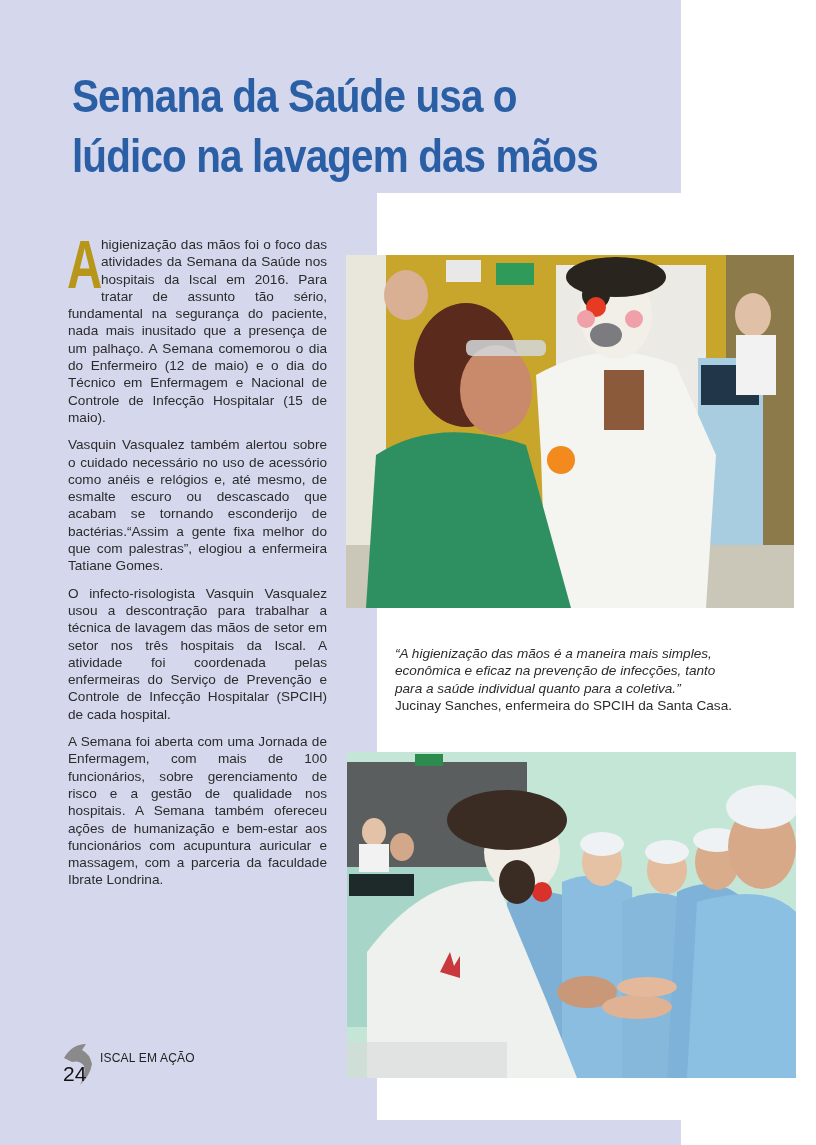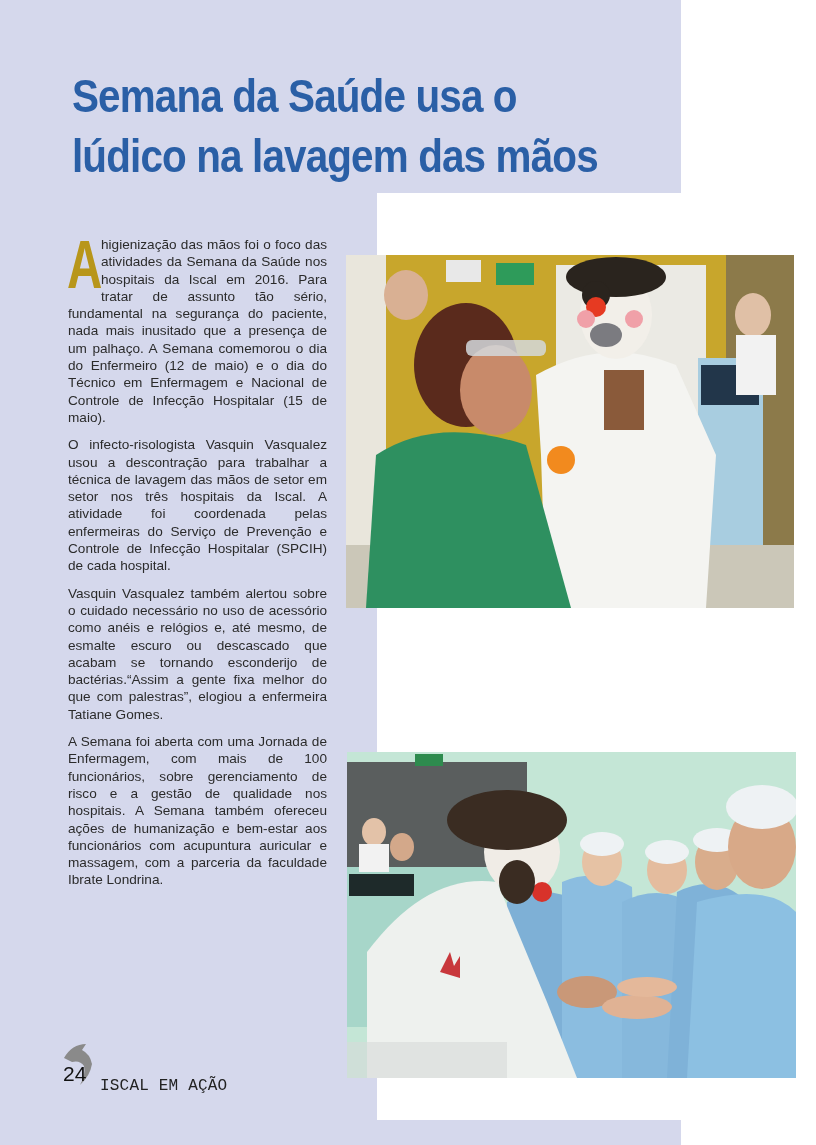--- a/index.html
+++ b/index.html
@@ -71,42 +71,42 @@
   .quote .qauthor { display: block; }
 
   .footer {
     position: absolute; left: 58px; top: 1040px; height: 45px; width: 200px;
   }
   .footer .num {
     position: absolute; left: 5px; top: 22px;
     font-family: "Liberation Sans", sans-serif; font-size: 21px; color: #111;
   }
   .footer .brand {
-    position: absolute; left: 42px; top: 37px;
-    font-family: Liberation Mono, monospace; font-size: 16px; color: #222;
+    position: absolute; left: 42px; top: 11px;
+    font-family: Liberation Sans, sans-serif; font-size: 12px; color: #222;
     letter-spacing: 0.2px;
   }
   .footer svg { position: absolute; left: 0; top: 0; }
 </style>
 </head>
 <body>
 
 <div class="page">
 
   <h1 class="title">
     <span>Semana da Saúde usa o</span>
     <span>lúdico na lavagem das mãos</span>
   </h1>
 
   <div class="panel"></div>
 
   <div class="col">
     <p><span class="dropcap">A</span><span> higienização das mãos foi o foco das atividades da Semana da Saúde nos hospitais da Iscal em 2016. Para tratar de assunto tão sério, fundamental na segurança do paciente, nada mais inusitado que a presença de um palhaço. A Semana comemorou o dia do Enfermeiro (12 de maio) e o dia do Técnico em Enfermagem e  Nacional de Controle de Infecção Hospitalar (15 de maio).</span></p>
+    <p>Vasquin Vasqualez também alertou sobre o cuidado necessário no uso de acessório como anéis e relógios e, até mesmo, de esmalte escuro ou descascado que acabam se tornando esconderijo de bactérias.“Assim a gente fixa melhor do que com palestras”, elogiou a enfermeira Tatiane Gomes.</p>
     <p>O infecto-risologista Vasquin Vasqualez usou a descontração para trabalhar a técnica de lavagem das mãos de setor em setor nos três hospitais da Iscal. A atividade foi coordenada pelas enfermeiras do Serviço de Prevenção e Controle de Infecção Hospitalar (SPCIH) de cada hospital.</p>
-    <p>Vasquin Vasqualez também alertou sobre o cuidado necessário no uso de acessório como anéis e relógios e, até mesmo, de esmalte escuro ou descascado que acabam se tornando esconderijo de bactérias.“Assim a gente fixa melhor do que com palestras”, elogiou a enfermeira Tatiane Gomes.</p>
     <p>A Semana foi aberta com uma Jornada de Enfermagem, com mais de 100 funcionários, sobre gerenciamento de risco e a gestão de qualidade nos hospitais. A Semana também ofereceu ações de humanização e bem-estar aos funcionários com acupuntura auricular e massagem, com a parceria da faculdade Ibrate Londrina.</p>
   </div>
 
   <div class="photo photo1">
     <svg width="448" height="353" viewBox="0 0 448 353">
       <rect x="0" y="0" width="448" height="353" fill="#c8a62c"></rect>
       <rect x="0" y="0" width="40" height="353" fill="#e9e6dc"></rect>
       <rect x="100" y="5" width="35" height="22" fill="#e8e8e8"></rect>
       <rect x="150" y="8" width="38" height="22" fill="#2e9b5a"></rect>
       <rect x="210" y="10" width="150" height="290" fill="#ebeae4"></rect>
@@ -135,20 +135,24 @@
       <ellipse cx="120" cy="110" rx="52" ry="62" fill="#5a2a1c"></ellipse>
       <ellipse cx="150" cy="135" rx="36" ry="45" fill="#c88a6a"></ellipse>
       <rect x="120" y="85" width="80" height="16" rx="6" fill="#d4d8dc" opacity="0.85"></rect>
 
       <ellipse cx="60" cy="40" rx="22" ry="25" fill="#d9b093"></ellipse>
       <ellipse cx="407" cy="60" rx="18" ry="22" fill="#e0c0a6"></ellipse>
       <rect x="390" y="80" width="40" height="60" fill="#f2f2f2"></rect>
     </svg>
   </div>
 
+  <div class="quote">
+    <span class="qtext">“A higienização das mãos é a maneira mais simples, econômica e eficaz na prevenção de infecções, tanto para a saúde individual quanto para a coletiva.”</span>
+    <span class="qauthor">Jucinay Sanches, enfermeira do SPCIH da Santa Casa.</span>
+  </div>
 
   <div class="photo photo2">
     <svg width="449" height="326" viewBox="0 0 449 326">
       <rect x="0" y="0" width="449" height="326" fill="#c4e6d6"></rect>
       <rect x="0" y="10" width="180" height="110" fill="#5a5e5e"></rect>
       <rect x="68" y="2" width="28" height="12" fill="#2e8b4e"></rect>
       <rect x="0" y="115" width="150" height="160" fill="#a7d6c9"></rect>
       <rect x="2" y="122" width="65" height="22" fill="#1e2a2a"></rect>
 
       <path d="M160 150 Q200 130 230 150 L230 326 L160 326 Z" fill="#7eb0d6"></path>

